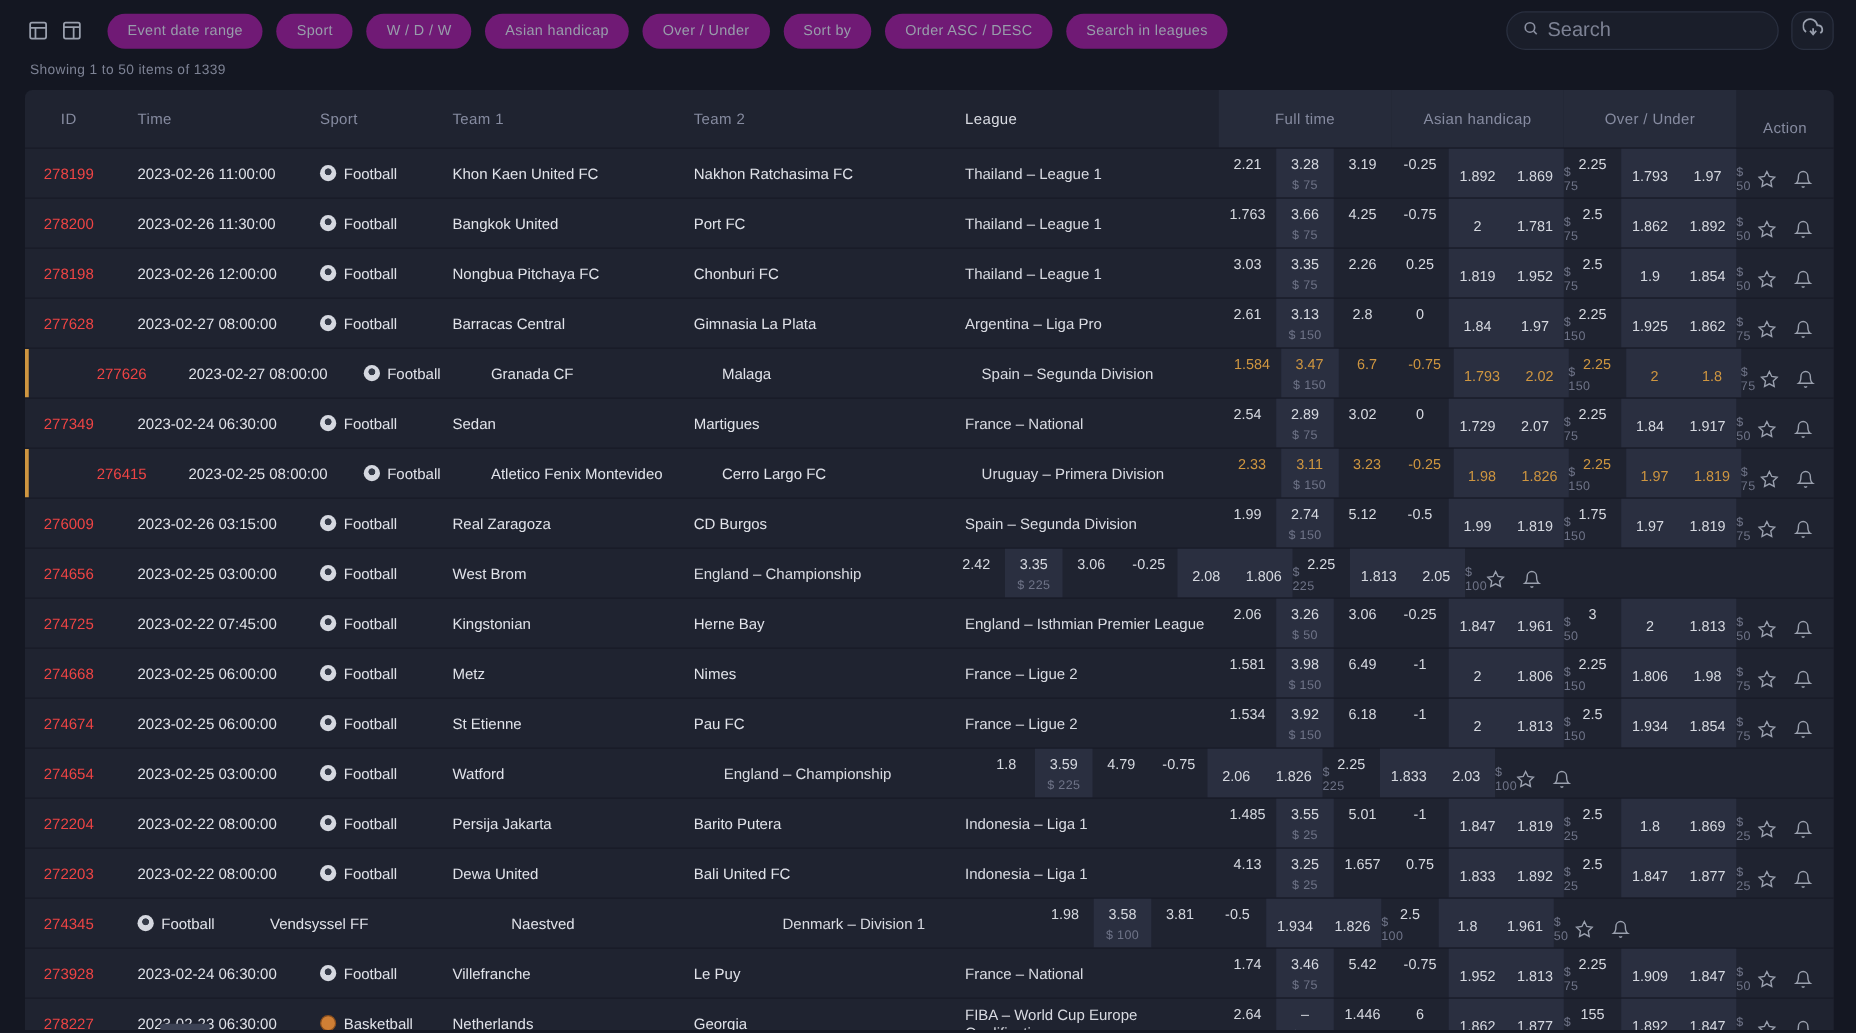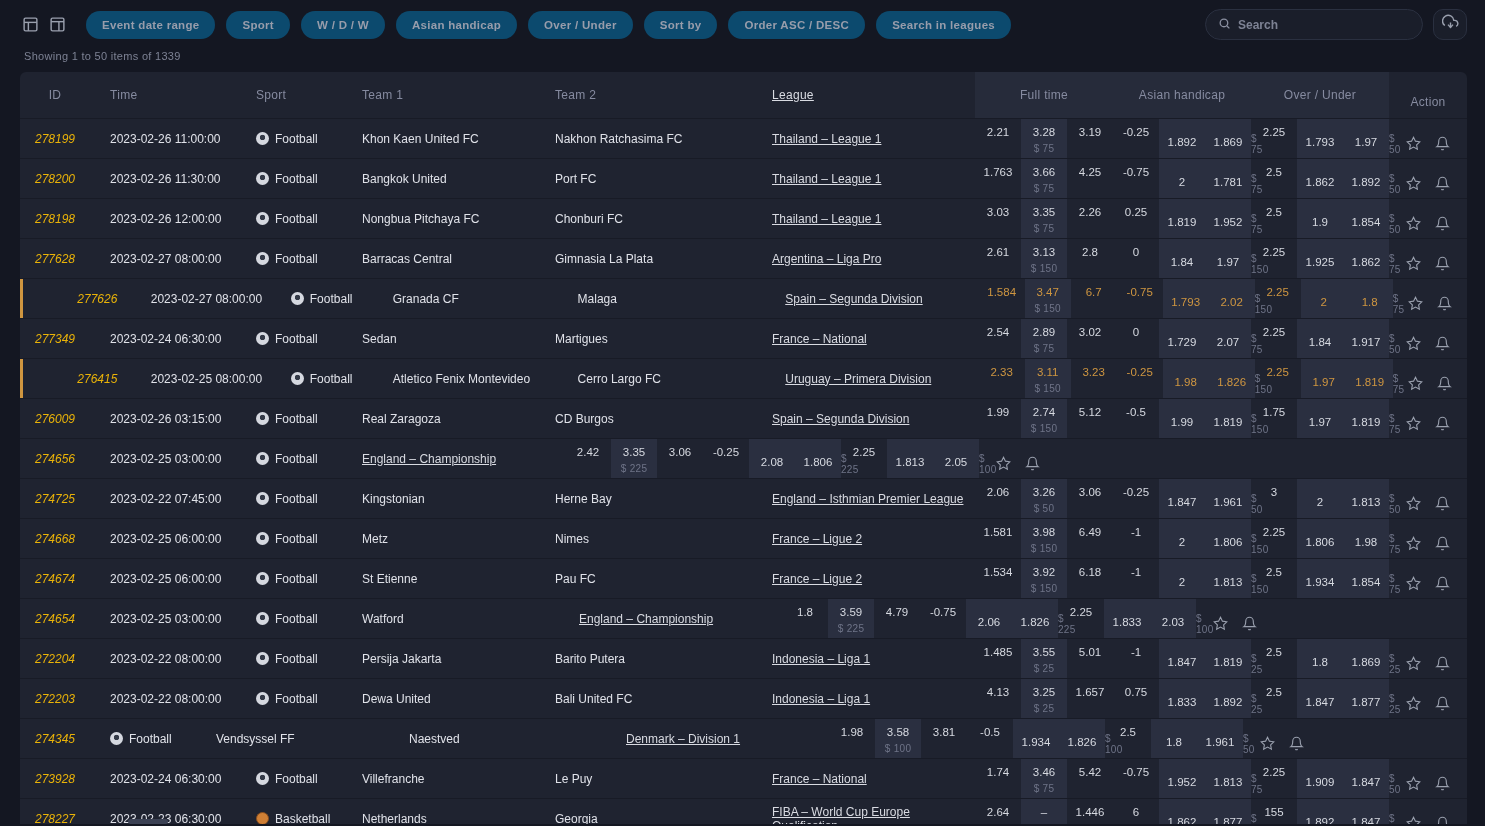--- a/index.html
+++ b/index.html
@@ -9,33 +9,33 @@
     font-family: "Liberation Sans", sans-serif;
     color: #e0e2e9;
     position: relative;
   }
   
   .topbar { display: flex; align-items: center; padding: 9px 18px 6px 22px; gap: 10px; }
   .win-icons { display: flex; gap: 10px; margin-right: 10px; color: #9aa0ae; }
   .win-icons svg { display: block; }
   .pills { display: flex; gap: 11px; align-items: center; }
   .pill {
-    background: #0c4a6e; color: #989dab; font-size: 11.5px; letter-spacing: .3px;
-    padding: 8px 16px; border-radius: 17px; white-space: nowrap; cursor: pointer; font-weight: bold;
+    background: #701a75; color: #989dab; font-size: 11.5px; letter-spacing: .3px;
+    padding: 8px 16px; border-radius: 17px; white-space: nowrap; cursor: pointer;
   }
   .topbar-right { margin-left: auto; display: flex; align-items: center; gap: 10px; }
   .search-box {
     display: flex; align-items: center; gap: 7px;
     width: 218px; height: 31px; padding: 0 12px;
     background: #1a1e2a; border: 1px solid #2a3040; border-radius: 16px;
     color: #8a8fa0;
   }
   .search-box input {
     background: transparent; border: none; outline: none; color: #cfd2da;
-    font-size: 12px; width: 100%; font-family: "Liberation Sans", sans-serif; font-weight: bold;
+    font-size: 16px; width: 100%; font-family: "Liberation Sans", sans-serif;
   }
   .search-box input::placeholder { color: #7d8294; }
   .icon-btn {
     width: 34px; height: 31px; border-radius: 10px; background: #1a1e2a;
     border: 1px solid #2a3040; display: flex; align-items: center; justify-content: center;
     color: #9aa0ae; cursor: pointer;
   }
   
   .status { padding: 4px 0 10px 24px; font-size: 11px; color: #7d8294; letter-spacing: .3px; }
   
@@ -47,23 +47,23 @@
   .row { display: flex; height: 40px; border-top: 1px solid #181b26; font-size: 12px; position: relative; }
   .row.highlight { box-shadow: inset 3px 0 0 #cf9640; padding-left: 44px; }
   .row.highlight .oval { color: #cf9640; }
   
   .c { display: flex; align-items: center; }
   .col-id     { width: 70px;  justify-content: center; }
   .col-time   { width: 146px; padding-left: 20px; }
   .col-sport  { width: 106px; padding-left: 20px; gap: 6px; }
   .col-team1  { width: 193px; padding-left: 20px; }
   .col-team2  { width: 217px; padding-left: 20px; }
-  .col-league { width: 223px; padding-left: 20px; color: #d9dbe2; text-decoration: underline; }
+  .col-league { width: 223px; padding-left: 20px; color: #d9dbe2; }
   .col-action { width: 78px;  display: flex; align-items: center; justify-content: center; gap: 14px; margin-top: 13px; }
-  .row .col-id { color: #eab308; cursor: pointer; font-style: italic; }
+  .row .col-id { color: #ef4444; cursor: pointer; }
   .th { height: 100%; display: flex; align-items: center; }
   .th.col-id { justify-content: center; text-align: right; }
   
   .grp   { width: 138px; display: flex; }
   .grp-h { width: 138px; height: 100%; display: flex; align-items: center; justify-content: center; background: #262b3a; }
   .ocell { width: 46px; display: flex; flex-direction: column; align-items: center; padding-top: 7px; }
   .pair  { width: 92px; display: flex; flex-direction: row; align-items: center; padding-top: 7px; }
   .pair-vals { display: flex; width: 100%; }
   .pair-vals .oval { width: 46px; text-align: center; }
   .band  { background: #2a2f40; }
@@ -717,20 +717,21 @@
         </div>
       </div>
 
       <div class="row">
         <div class="c col-id">274656</div>
         <div class="c col-time">2023-02-25 03:00:00</div>
         <div class="c col-sport">
           <span class="ball"></span>
           <span>Football</span>
         </div>
+        <div class="c col-team1">West Brom</div>
         <div class="c col-league">England – Championship</div>
 
         <div class="grp">
           <div class="ocell">
             <span class="oval">2.42</span>
           </div>
           <div class="ocell band">
             <span class="oval">3.35</span>
             <span class="stake">$ 225</span>
           </div>

